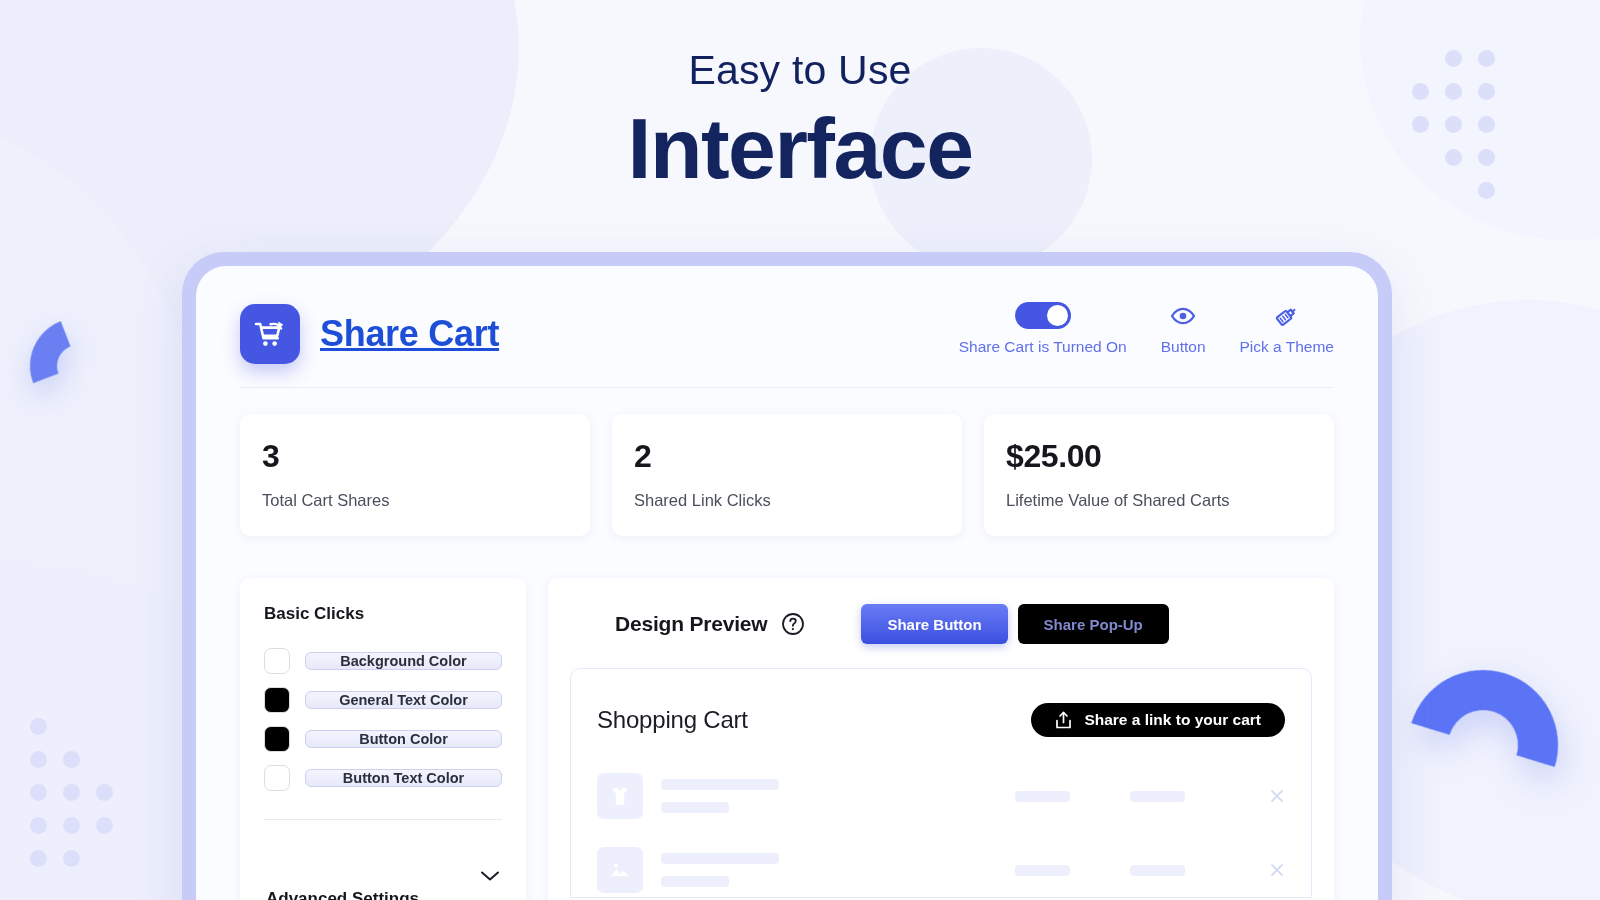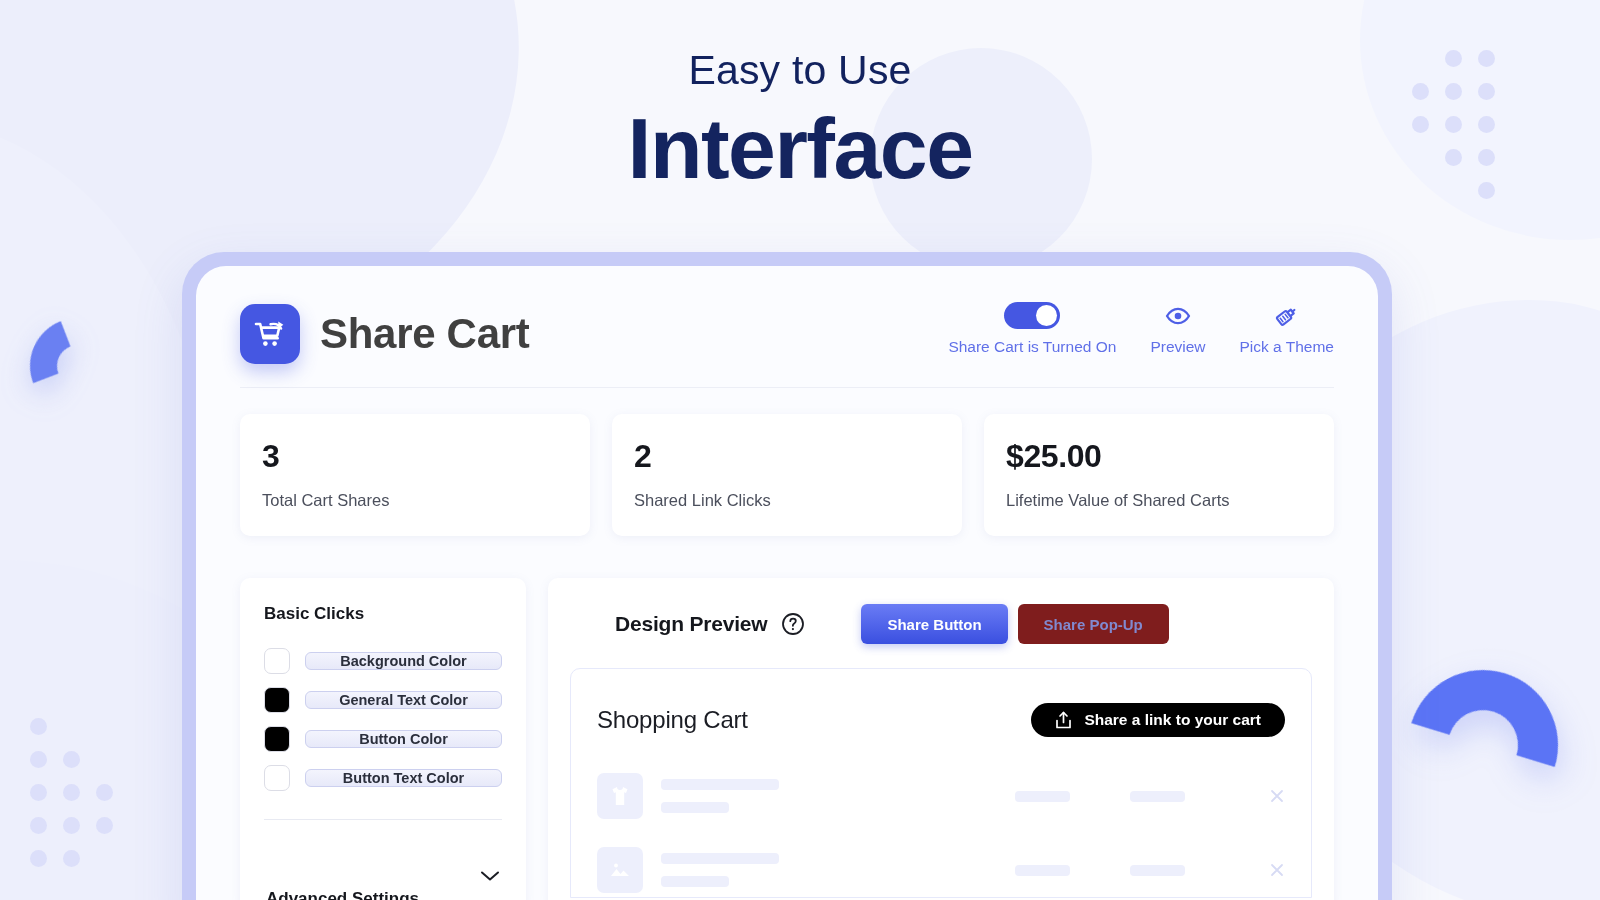--- a/index.html
+++ b/index.html
@@ -128,21 +128,21 @@
     display: flex; align-items: flex-start; justify-content: space-between;
     padding: 30px 44px 0 44px;
   }
   .brand { display: flex; align-items: center; gap: 20px; padding-top: 8px; }
   .logo {
     width: 60px; height: 60px; border-radius: 15px;
     background: #4557e2;
     display: flex; align-items: center; justify-content: center;
     box-shadow: 0 8px 18px rgba(69,87,226,0.30);
   }
-  .brand-name { font-size: 42px; font-weight: 700; color: #404040; letter-spacing: -0.3px; }
+  .brand-name { font-size: 36px; font-weight: 700; color: #1d4ed8; letter-spacing: -0.3px; text-decoration: underline; }
 
   .header-actions { display: flex; align-items: flex-start; gap: 34px; padding-top: 6px; }
   .haction { display: flex; flex-direction: column; align-items: center; gap: 9px; }
   .haction-label { font-size: 15.5px; color: #6070e8; white-space: nowrap; }
 
   .toggle {
     width: 56px; height: 27px; border-radius: 14px;
     background: #4557e2; position: relative;
   }
   .toggle .knob {
@@ -209,21 +209,21 @@
     font-family: "Liberation Sans", sans-serif;
     font-size: 15px; font-weight: 600; cursor: pointer;
     display: flex; align-items: center; justify-content: center;
   }
   .tab.active {
     background: linear-gradient(180deg,#6a7cf5 0%, #3a4fe0 100%);
     color: #fff;
     box-shadow: 0 3px 8px rgba(60,80,220,0.3);
   }
   .tab.inactive {
-    background: #7f1d1d; color: #8189cf;
+    background: #000000; color: #8189cf;
   }
 
   .preview-stage {
     margin-top: 24px;
     border: 1px solid #e6e9fb;
     border-radius: 10px 10px 0 0;
     background: #fff;
     height: 230px;
     padding: 34px 26px 0 26px;
     overflow: hidden;
@@ -339,21 +339,21 @@
             <div class="haction-label">Share Cart is Turned On</div>
           </div>
 
           <div class="haction">
             <div class="icon-wrap">
               <svg width="26" height="20" viewBox="0 0 26 20" fill="none">
                 <path d="M2 10c3-5 7-7.2 11-7.2S21 5 24 10c-3 5-7 7.2-11 7.2S5 15 2 10z" stroke="#4e5fe6" stroke-width="2.3" stroke-linejoin="round"></path>
                 <circle cx="13" cy="10" r="3.3" fill="#4e5fe6"></circle>
               </svg>
             </div>
-            <div class="haction-label">Preview</div>
+            <div class="haction-label">Button</div>
           </div>
 
           <div class="haction">
             <div class="icon-wrap">
               <svg width="26" height="24" viewBox="0 0 26 24" fill="none">
                 <g transform="rotate(-38 13 12)">
                   <rect x="3.5" y="7" width="12" height="9.5" rx="1.6" stroke="#4e5fe6" stroke-width="2.2"></rect>
                   <path d="M15.5 9.4h4.4v4.7h-4.4" stroke="#4e5fe6" stroke-width="2.2" stroke-linejoin="round"></path>
                   <path d="M19.9 11.8h2.6" stroke="#4e5fe6" stroke-width="2.2" stroke-linecap="round"></path>
                   <path d="M6.3 9.6v4.4M9.5 9.6v4.4M12.6 9.6v4.4" stroke="#4e5fe6" stroke-width="1.5" stroke-linecap="round"></path>

